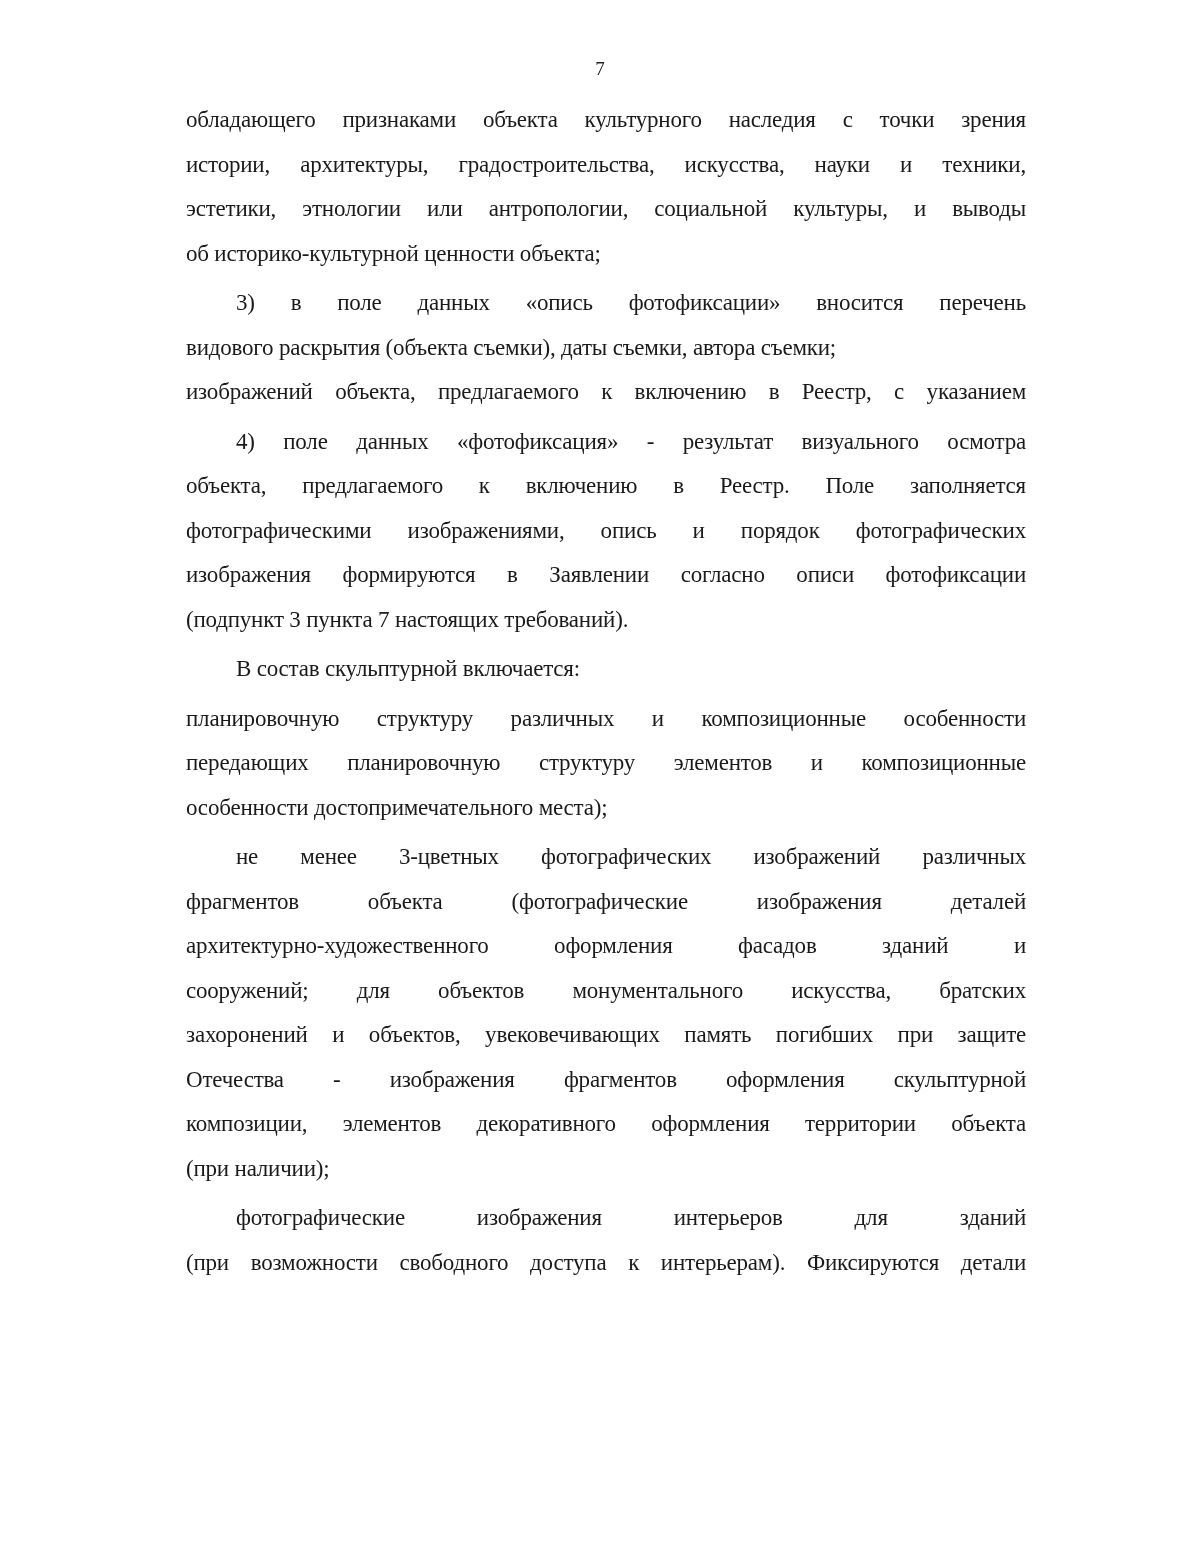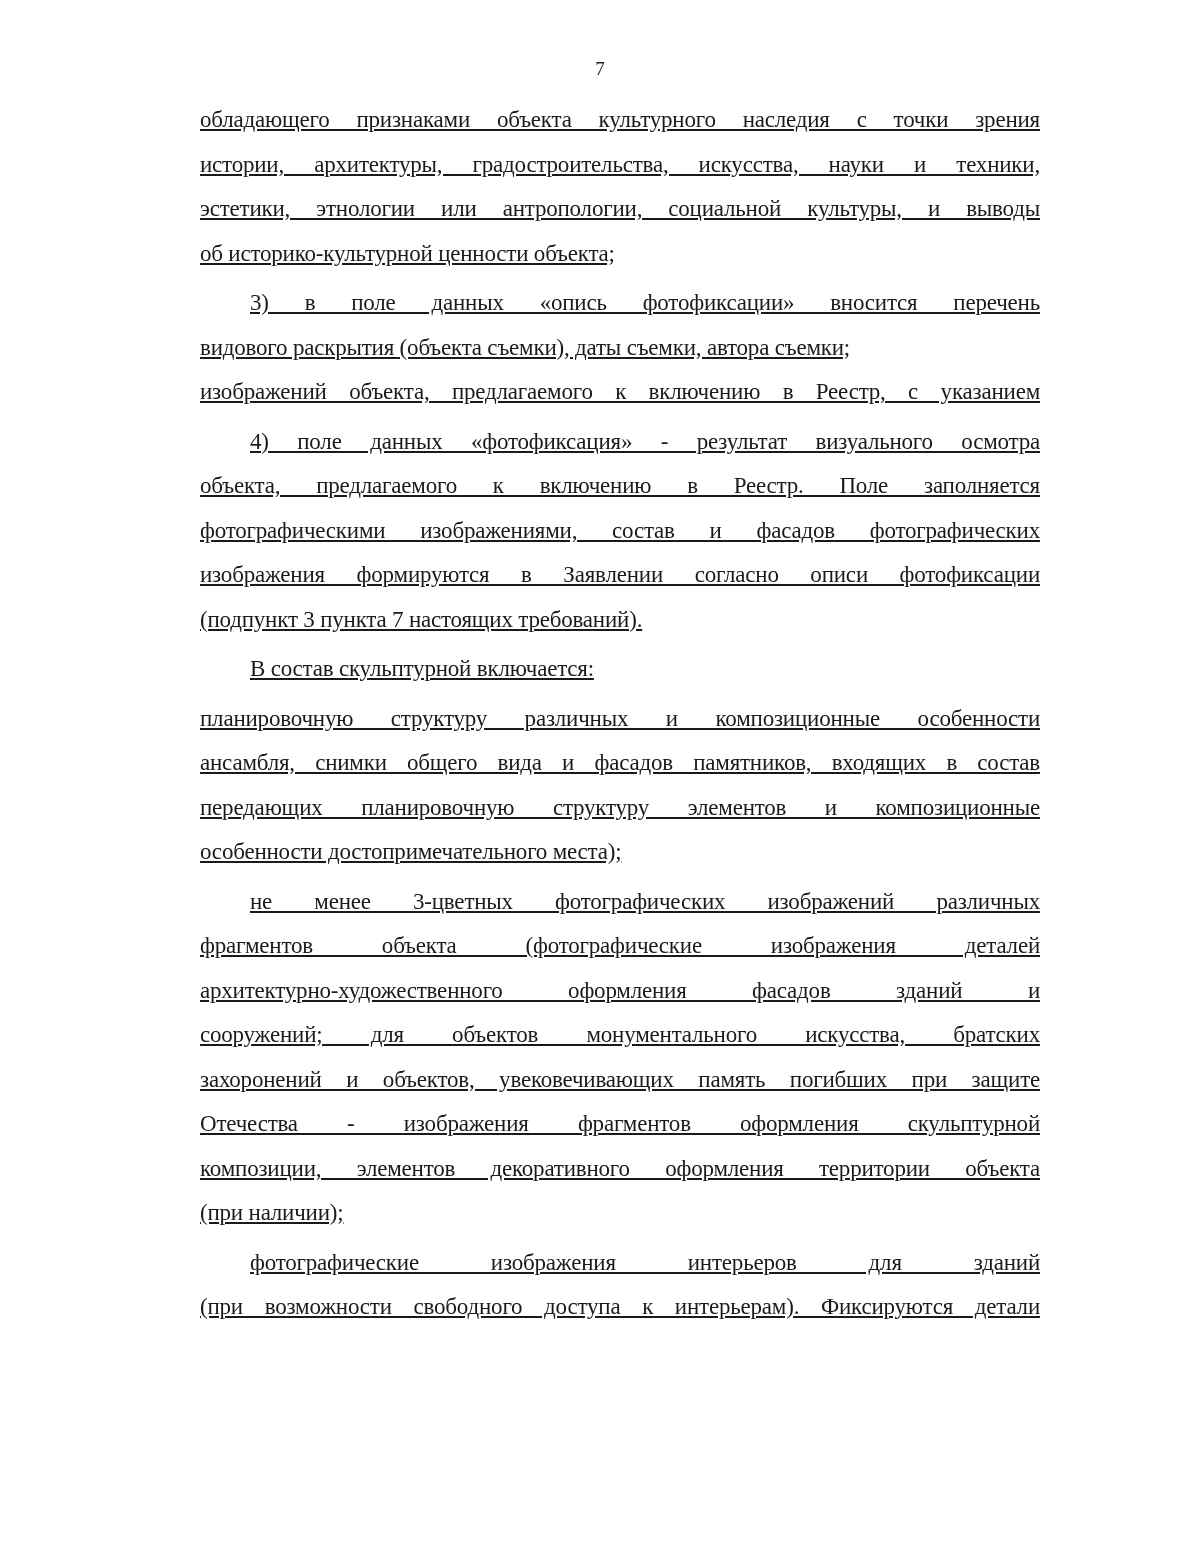--- a/index.html
+++ b/index.html
@@ -19,23 +19,22 @@
       position: absolute;
       top: 58px;
       left: 0;
       width: 1200px;
       text-align: center;
       font-size: 19px;
       color: #222;
     }
     .text-block {
       position: absolute;
-      left: 200px;
+      left: 186px;
       width: 840px;
-      text-decoration: underline;
     }
     .line {
       display: block;
       height: 44.5px;
       line-height: 44.5px;
       font-size: 23px;
       text-align: justify;
       text-align-last: justify;
       white-space: nowrap;
       letter-spacing: -0.2px;
@@ -67,32 +66,31 @@
 
   <div class="para">
     <span class="line indent">3) в поле данных «опись фотофиксации» вносится перечень</span>
     <span class="line last">видового раскрытия (объекта съемки), даты съемки, автора съемки;</span>
     <span class="line">изображений объекта, предлагаемого к включению в Реестр, с указанием</span>
   </div>
 
   <div class="para">
     <span class="line indent">4) поле данных «фотофиксация» - результат визуального осмотра</span>
     <span class="line">объекта, предлагаемого к включению в Реестр. Поле заполняется</span>
-    <span class="line">фотографическими изображениями, состав и фасадов фотографических</span>
+    <span class="line">фотографическими изображениями, опись и порядок фотографических</span>
     <span class="line">изображения формируются в Заявлении согласно описи фотофиксации</span>
     <span class="line last">(подпункт 3 пункта 7 настоящих требований).</span>
   </div>
 
   <div class="para">
     <span class="line indent last">В состав скульптурной включается:</span>
   </div>
 
   <div class="para">
     <span class="line">планировочную структуру различных и композиционные особенности</span>
-    <span class="line">ансамбля, снимки общего вида и фасадов памятников, входящих в состав</span>
     <span class="line">передающих планировочную структуру элементов и композиционные</span>
     <span class="line last">особенности достопримечательного места);</span>
   </div>
 
   <div class="para">
     <span class="line indent">не менее 3-цветных фотографических изображений различных</span>
     <span class="line">фрагментов объекта (фотографические изображения деталей</span>
     <span class="line">архитектурно-художественного оформления фасадов зданий и</span>
     <span class="line">сооружений; для объектов монументального искусства, братских</span>
     <span class="line">захоронений и объектов, увековечивающих память погибших при защите</span>

